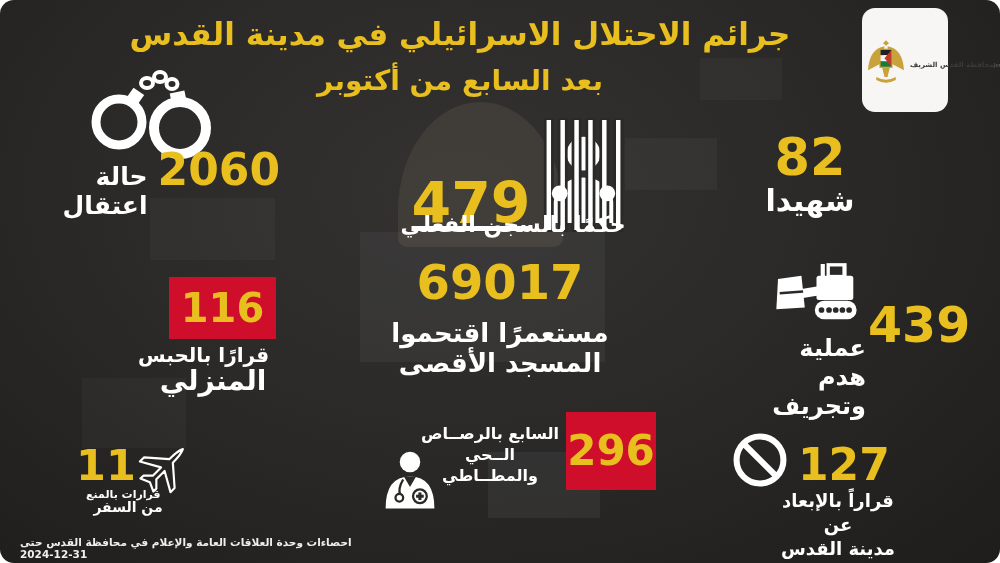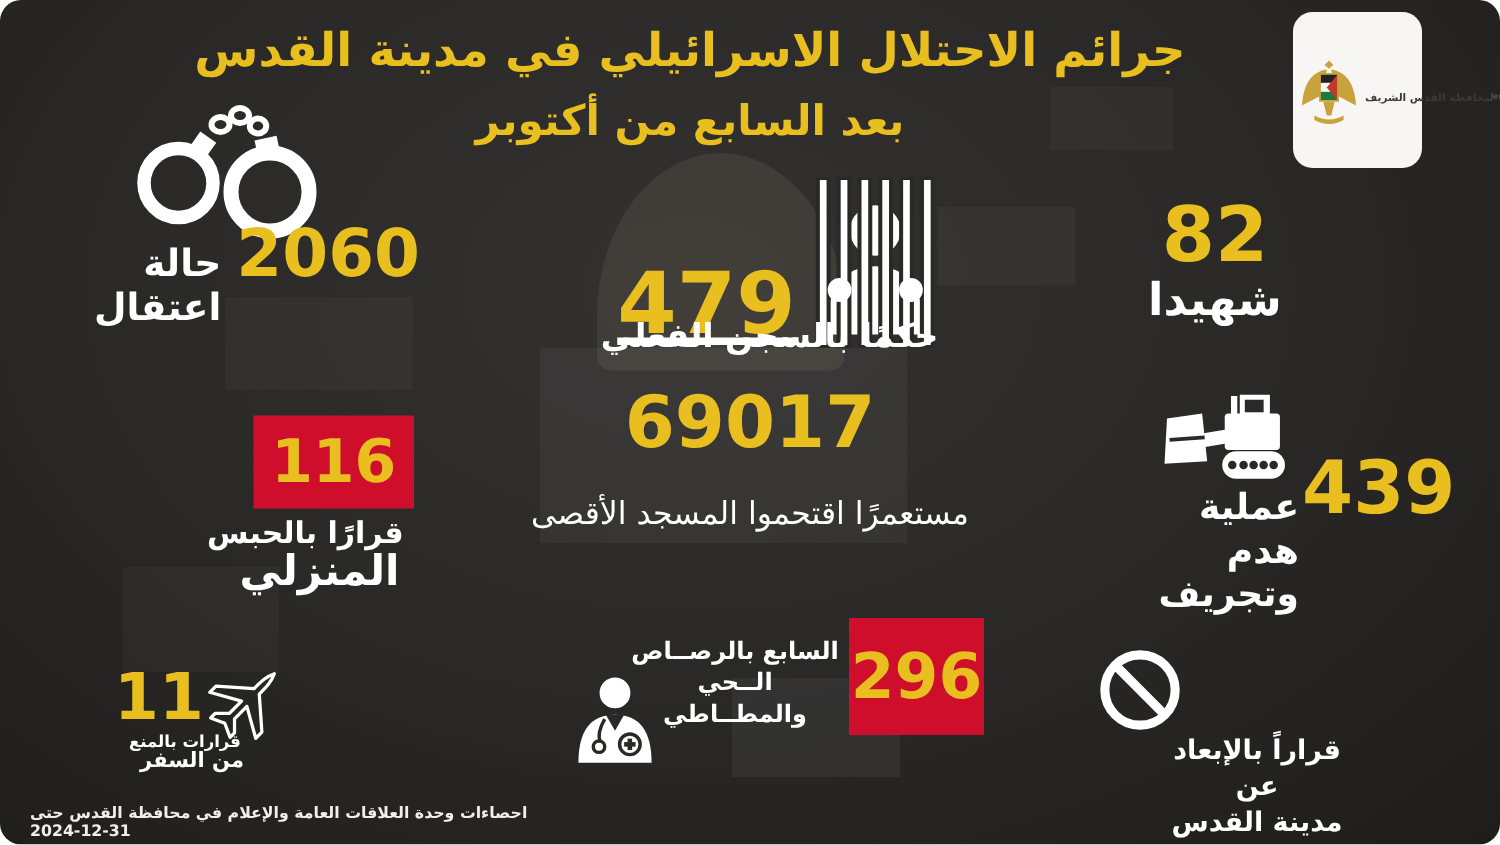--- a/index.html
+++ b/index.html
@@ -46,33 +46,33 @@
   .prison-icon{width:96px;height:114px;}
   .prison-label{position:absolute;left:368px;top:212px;width:290px;text-align:center;
     font-size:22px;font-weight:bold;direction:rtl;}
 
   .martyrs{position:absolute;left:743px;top:132px;width:134px;text-align:center;}
   .martyrs .num{font-size:51px;}
   .martyrs .lbl{font-size:30px;font-weight:bold;margin-top:0px;direction:rtl;}
 
   .settlers{position:absolute;left:348px;top:258px;width:304px;text-align:center;}
   .settlers .num{font-size:48px;}
-  .settlers .lbl{font-size:21px;font-weight:normal;margin-top:24px;direction:rtl;}
+  .settlers .lbl{font-size:26px;font-weight:bold;margin-top:12px;direction:rtl;}
 
   .red-box{position:absolute;background:#CF0E2B;display:flex;align-items:center;justify-content:center;}
   .house-box{left:169px;top:277px;width:107px;height:62px;}
   .house-box .num{font-size:40px;}
   .house-l1{position:absolute;left:138px;top:343px;width:150px;text-align:left;
     font-size:20px;font-weight:bold;direction:rtl;}
   .house-l2{position:absolute;left:138px;top:364px;width:150px;text-align:center;
     font-size:28px;font-weight:bold;direction:rtl;}
 
   .bulldozer{left:773px;top:260px;width:92px;height:64px;}
   .demo-num{position:absolute;left:868px;top:301px;width:110px;font-size:49px;}
-  .demo-lbl{position:absolute;left:756px;top:324px;width:110px;text-align:right;direction:rtl;
+  .demo-lbl{position:absolute;left:756px;top:334px;width:110px;text-align:right;direction:rtl;
     font-size:24px;font-weight:bold;line-height:29px;}
 
   .travel-num{position:absolute;left:76px;top:444px;width:60px;text-align:center;font-size:43px;}
   .plane{left:134px;top:436px;width:60px;height:64px;}
   .travel-l1{position:absolute;left:86px;top:488px;width:84px;text-align:left;
     font-size:11px;font-weight:bold;direction:rtl;}
   .travel-l2{position:absolute;left:86px;top:499px;width:84px;text-align:center;
     font-size:14px;font-weight:bold;direction:rtl;}
 
   .doctor{left:378px;top:445px;width:64px;height:72px;}
@@ -250,20 +250,21 @@
   <div class="red-box injury-box">
     <span class="num">296</span>
   </div>
 
   <span class="icon noentry">
     <svg width="60" height="60" viewBox="0 0 64 64">
       <circle cx="32" cy="32" r="25" fill="none" stroke="#ffffff" stroke-width="6.5"></circle>
       <line x1="15" y1="15" x2="49" y2="49" stroke="#ffffff" stroke-width="6.5"></line>
     </svg>
   </span>
+  <div class="num expul-num">127</div>
   <div class="expul-lbl">
     <div>قراراً بالإبعاد عن</div>
     <div>مدينة القدس</div>
   </div>
 
   <div class="footer">احصاءات وحدة العلاقات العامة والإعلام في محافظة القدس حتى 31-12-2024</div>
 
 </div>
 
 </body></html>

